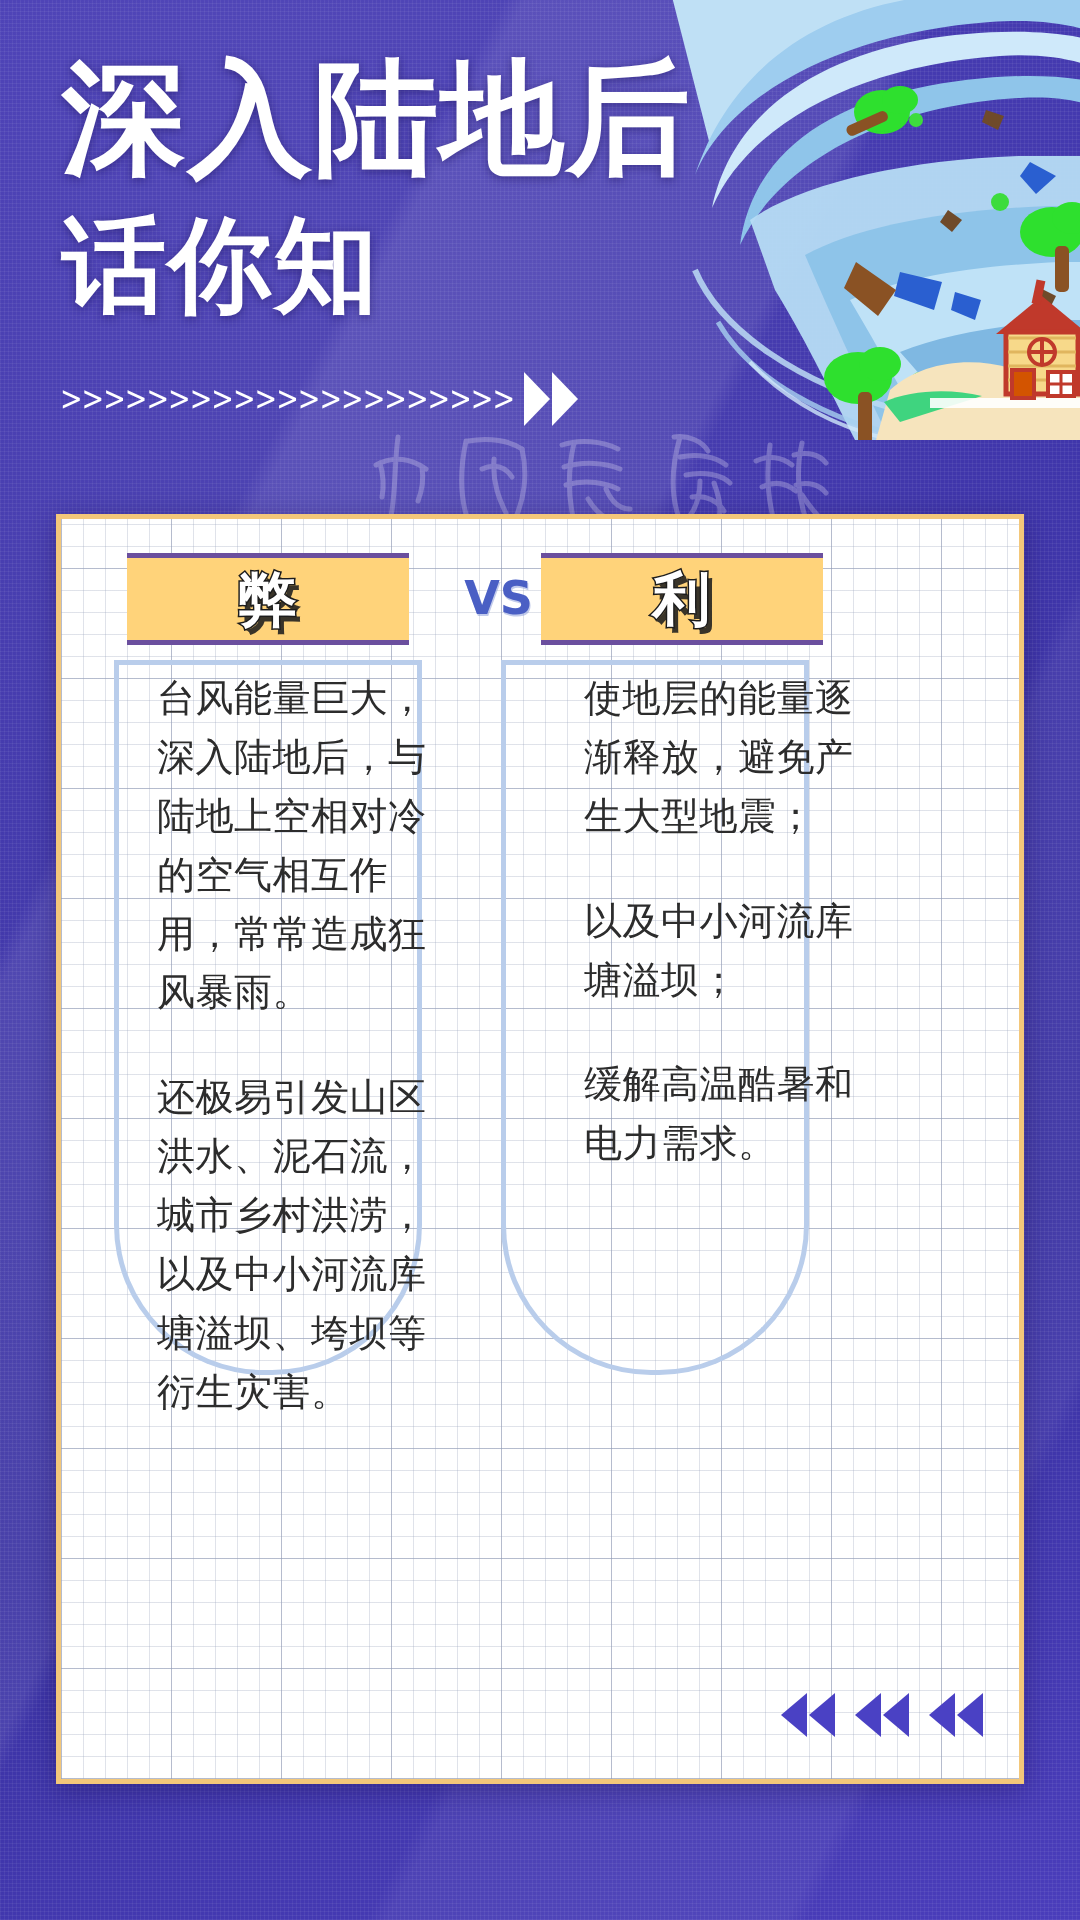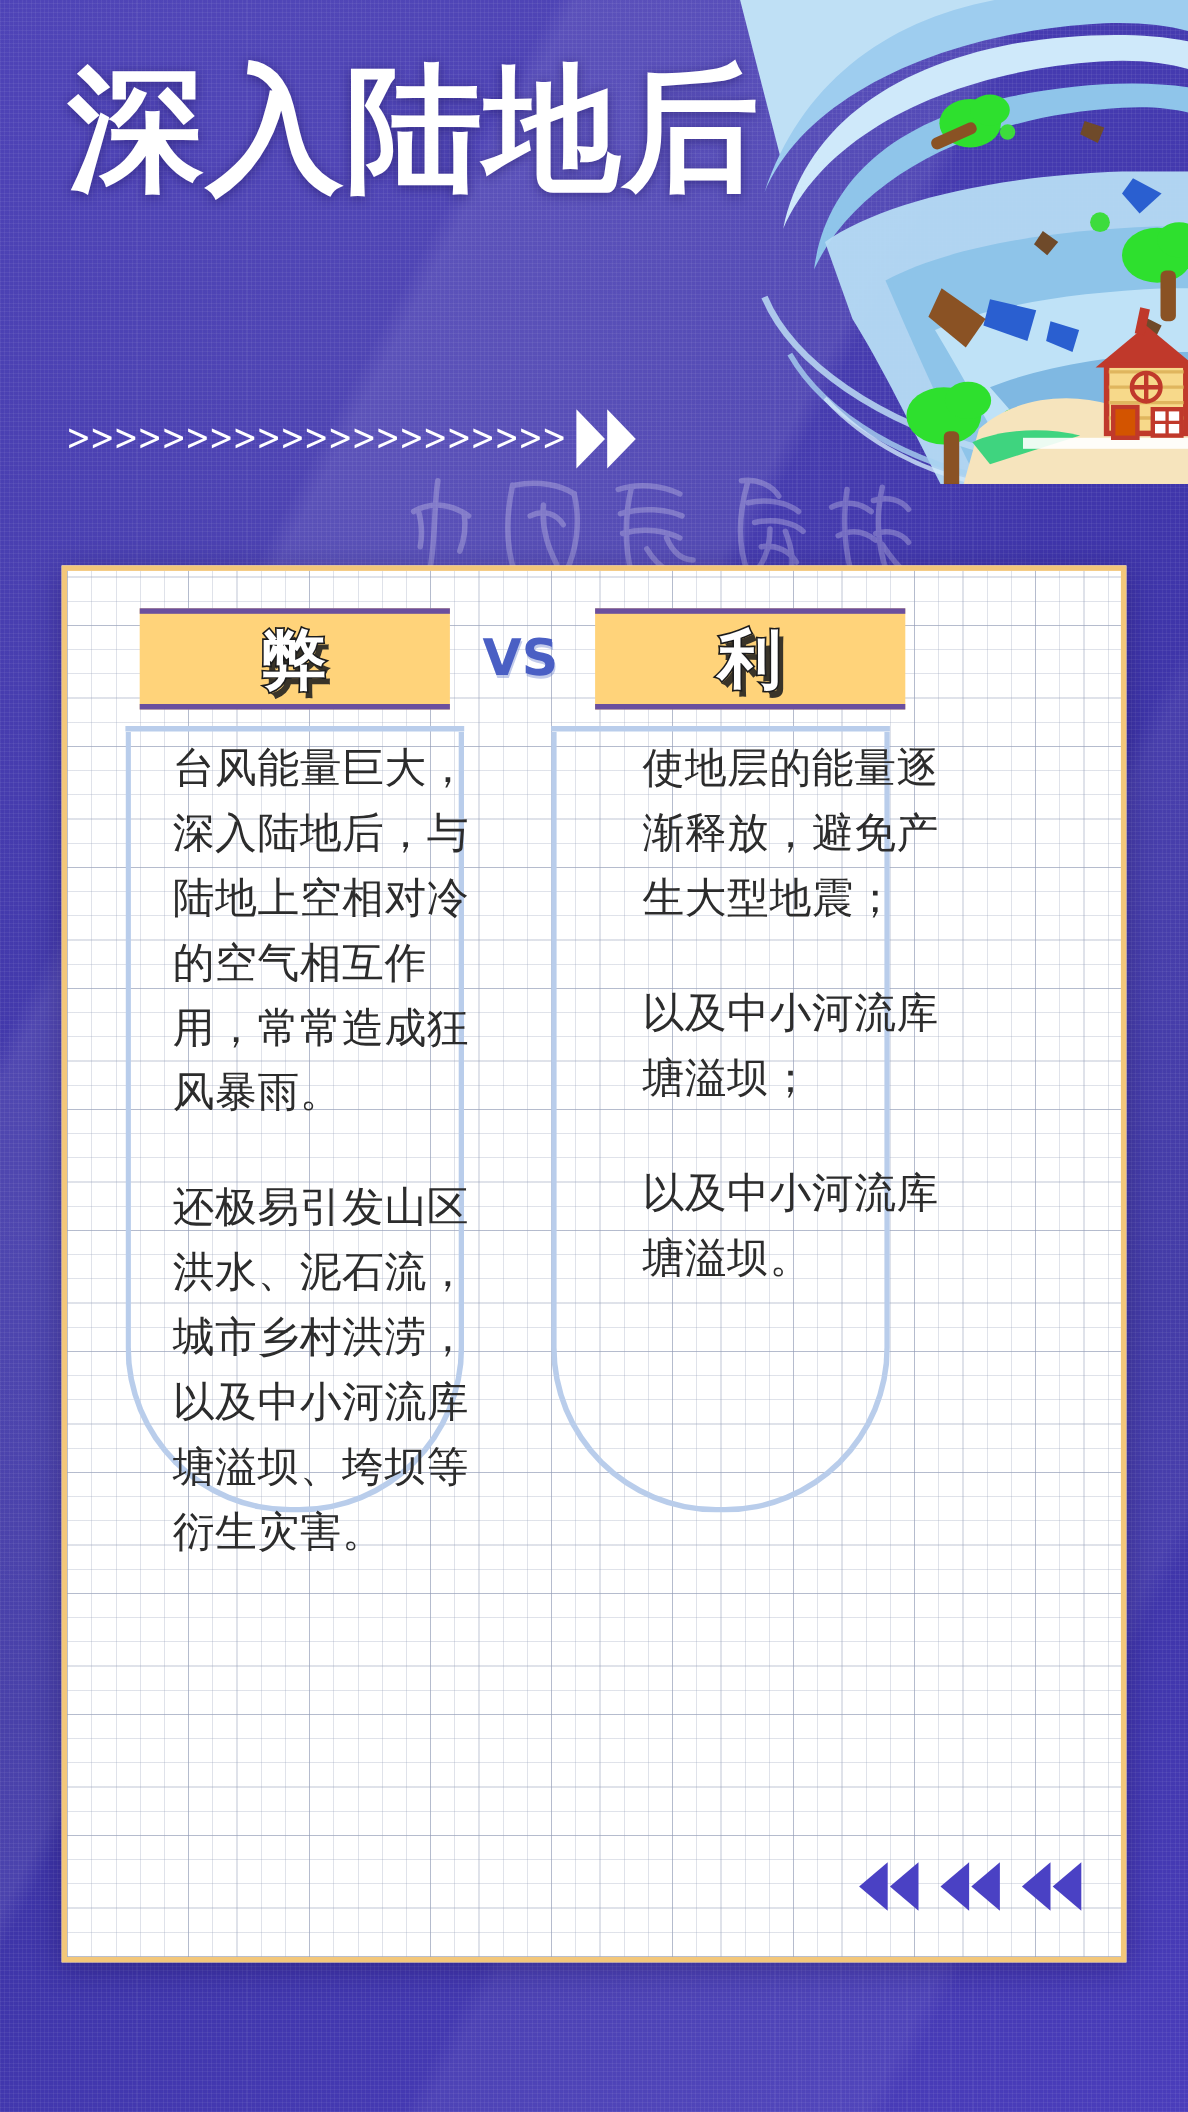--- a/index.html
+++ b/index.html
@@ -122,21 +122,21 @@
     font-size:58px; font-weight:700; color:#ffffff;
     font-family:"DejaVu Sans", sans-serif;
     line-height:1;
     -webkit-text-stroke:3px #1c1c1c;
     paint-order:stroke fill;
     text-shadow:5px 6px 0 rgba(30,30,30,0.88);
     letter-spacing:1px;
   }
   #vs-label {
     position:absolute; left:352px; top:18px;
-    width:120px; text-align:center;
+    width:120px; text-align:right;
     font-size:46px; font-weight:700;
     color:#4a5fc4;
     font-family:"DejaVu Sans", sans-serif;
     letter-spacing:0px;
     text-shadow:1px 2px 0 rgba(120,140,210,0.45);
   }
 
   
   .pane {
     position:absolute; top:146px;
@@ -261,20 +261,21 @@
             <rect x="50" y="72" width="26" height="24" fill="#ffffff" stroke="#c0392b" stroke-width="4"></rect>
             <path d="M63,72 v24 M50,84 h26" stroke="#c0392b" stroke-width="3"></path>
             <rect x="14" y="70" width="22" height="28" fill="#d35400" stroke="#c0392b" stroke-width="4"></rect>
             <rect x="36" y="-20" width="9" height="24" fill="#c0392b" transform="rotate(12 40 -8)"></rect>
           </g>
         </g>
       </svg>
     </div>
 
     <div class="title-line" id="title-1">深入陆地后</div>
+    <div class="title-line" id="title-2">话你知</div>
 
     <div id="chev-rule">
       <span class="ch">&gt;&gt;&gt;&gt;&gt;&gt;&gt;&gt;&gt;&gt;&gt;&gt;&gt;&gt;&gt;&gt;&gt;&gt;&gt;&gt;&gt;&gt;&gt;&gt;&gt;&gt;&gt;&gt;&gt;&gt;&gt;&gt;&gt;&gt;</span>
     </div>
     <div id="chev-big">
       <svg width="62" height="62" viewBox="0 0 62 62" xmlns="http://www.w3.org/2000/svg">
         <path d="M4,4 L30,31 L4,58 Z" fill="#ffffff"></path>
         <path d="M32,4 L58,31 L32,58 Z" fill="#ffffff"></path>
       </svg>
     </div>
@@ -344,21 +345,21 @@
     </div>
 
     <div class="pane-text" id="text-left">
       <p>台风能量巨大，深入陆地后，与陆地上空相对冷的空气相互作用，常常造成狂风暴雨。</p>
       <p>还极易引发山区洪水、泥石流，城市乡村洪涝，以及中小河流库塘溢坝、垮坝等衍生灾害。</p>
     </div>
 
     <div class="pane-text" id="text-right">
       <p>使地层的能量逐渐释放，避免产生大型地震；</p>
       <p>以及中小河流库塘溢坝；</p>
-      <p>以及中小河流库塘溢坝。</p>
+      <p>缓解高温酷暑和电力需求。</p>
     </div>
 
     <div id="nav-arrows">
       <div class="nav-pair">
         <span class="nav-tri"></span>
         <span class="nav-tri"></span>
       </div>
       <div class="nav-pair">
         <span class="nav-tri"></span>
         <span class="nav-tri"></span>

